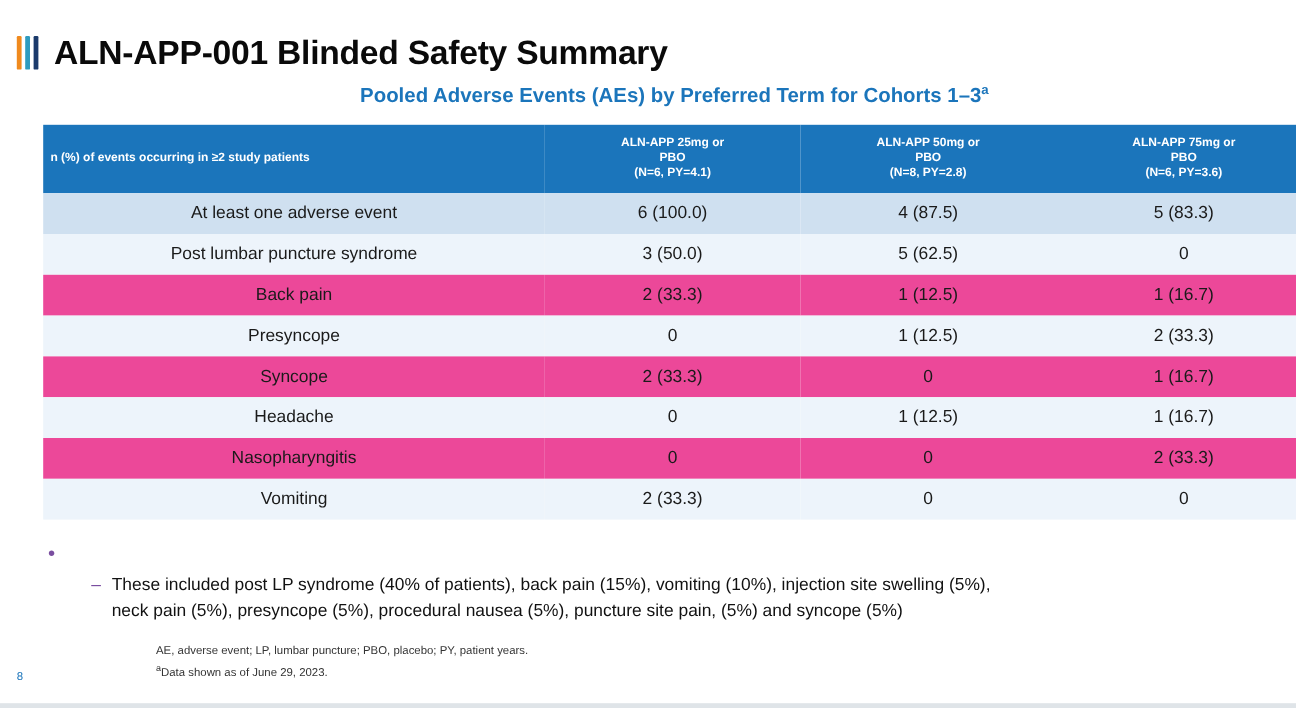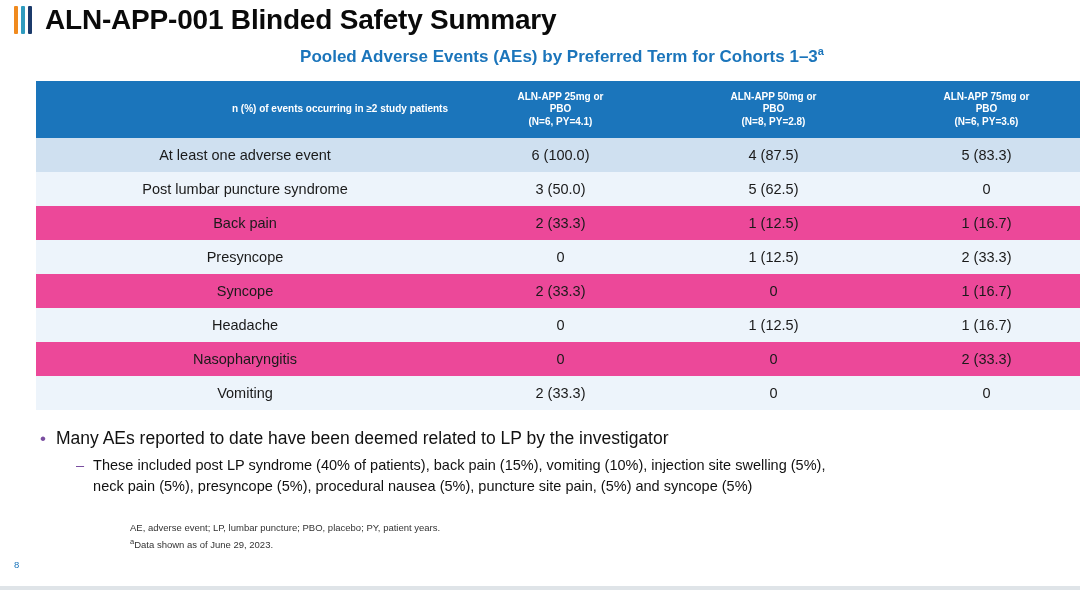--- a/index.html
+++ b/index.html
@@ -18,21 +18,21 @@
     position: relative;
     width: 1080px;
     height: 590px;
     box-sizing: border-box;
   }
 
   
   .title-row {
     display: flex;
     align-items: center;
-    padding: 4px 0 0 14px;
+    padding: 28px 0 0 14px;
   }
   .title-bars {
     display: flex;
     align-items: center;
     height: 30px;
     margin-right: 10px;
   }
   .bar {
     width: 4px;
     height: 28px;
@@ -71,21 +71,21 @@
   table.ae th {
     background: #1b75bb;
     color: #ffffff;
     font-size: 10px;
     font-weight: bold;
     padding: 10px 6px;
     vertical-align: middle;
     line-height: 1.25;
   }
   th.col-term {
-    text-align: right;
+    text-align: left;
     padding-left: 12px;
     width: 406px;
   }
   th.col-dose { text-align: center; width: 201px; }
 
   table.ae td {
     font-size: 14.5px;
     color: #1a1a1a;
     padding: 8px 6px;
     height: 18px;
@@ -128,21 +128,21 @@
   }
   .bullet-l2 .dash {
     color: #7a4ea0;
     margin-right: 9px;
   }
 
   
   .footnotes {
     position: absolute;
     left: 130px;
-    bottom: 38px;
+    bottom: 22px;
     font-size: 9.5px;
     color: #333333;
     line-height: 1.5;
   }
   .footnotes sup { font-size: 7.5px; }
   .page-num {
     position: absolute;
     left: 14px;
     bottom: 20px;
     font-size: 9.5px;
@@ -246,21 +246,20 @@
           <td class="val">0</td>
           <td class="val">0</td>
         </tr>
       </tbody>
     </table>
   </div>
 
   <div class="bullets">
     <div class="bullet-l1">
       <span class="dot">•</span>
-      <span>Many AEs reported to date have been deemed related to LP by the investigator</span>
     </div>
     <div class="bullet-l2">
       <span class="dash">–</span>
       <span>
         <span>These included post LP syndrome (40% of patients), back pain (15%), vomiting (10%), injection site swelling (5%),</span><br>
         <span>neck pain (5%), presyncope (5%), procedural nausea (5%), puncture site pain, (5%) and syncope (5%)</span>
       </span>
     </div>
   </div>
 

